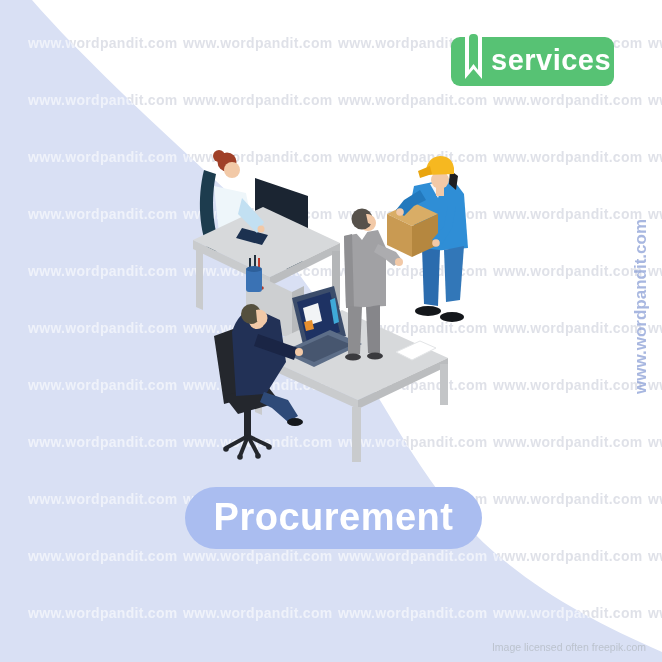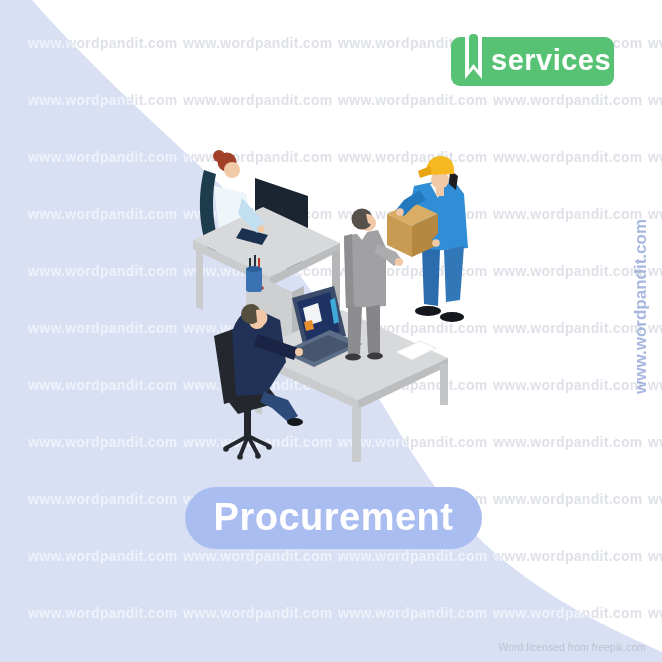--- a/index.html
+++ b/index.html
@@ -300,15 +300,15 @@
     <span class="logo-text">services</span>
   </div>
 
   <div class="vwm">www.wordpandit.com</div>
 
   <div class="pill">
     <div class="word">Procurement</div>
   </div>
 
 
-  <div class="credit">Word licensed from freepik.com</div>
+  <div class="credit">Image licensed often freepik.com</div>
 
 </div>
 
 </body></html>

